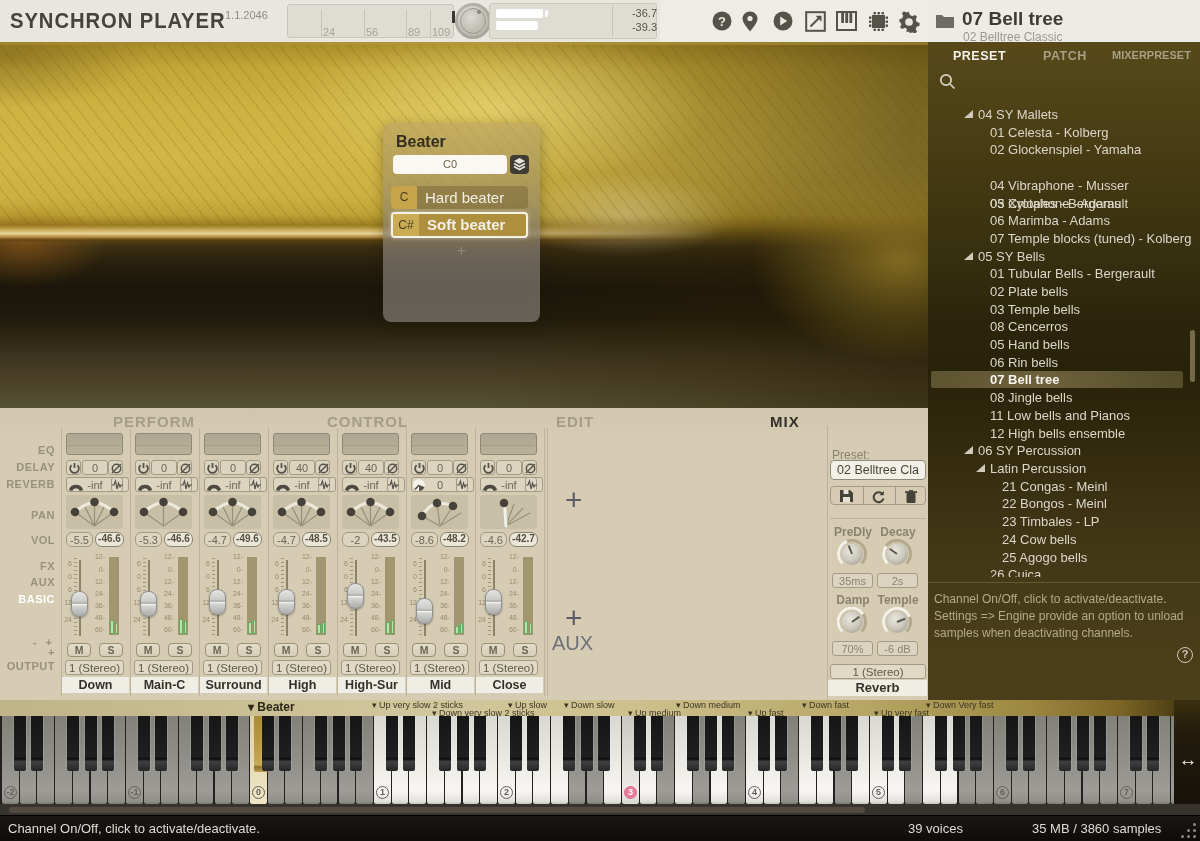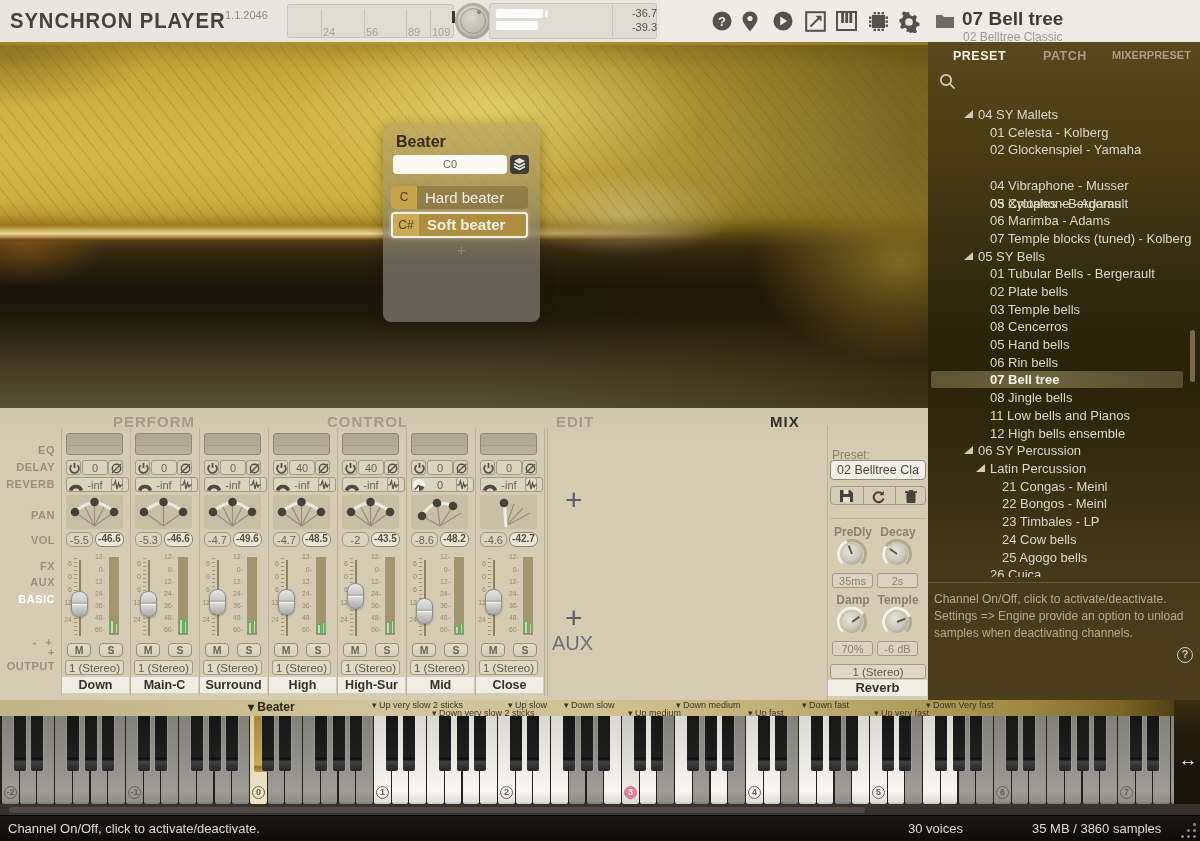--- a/index.html
+++ b/index.html
@@ -976,21 +976,21 @@
 <div class="okt pk abs" style="left:624px;top:786px;">3</div>
 <div class="okt abs" style="left:748px;top:786px;">4</div>
 <div class="okt abs" style="left:872px;top:786px;">5</div>
 <div class="okt abs" style="left:996px;top:786px;">6</div>
 <div class="okt abs" style="left:1120px;top:786px;">7</div>
 <div id="scrollstrip" class="abs">
       <div id="sbarh" class="abs"></div>
     </div>
 <div id="statusbar" class="abs">
 <div class="abs" style="left:8px;top:5px;">Channel On/Off, click to activate/deactivate.</div>
-<div class="abs" style="left:908px;top:5px;">30 voices</div>
+<div class="abs" style="left:908px;top:5px;">39 voices</div>
 <div class="abs" style="left:1032px;top:5px;">35 MB / 3860 samples</div>
 <div class="grip" style="left:1193px;top:7px;"></div>
 <div class="grip" style="left:1193px;top:13px;"></div>
 <div class="grip" style="left:1187px;top:13px;"></div>
 <div class="grip" style="left:1193px;top:19px;"></div>
 <div class="grip" style="left:1187px;top:19px;"></div>
 <div class="grip" style="left:1181px;top:19px;"></div>
 </div>
 </div>
 </body></html>

